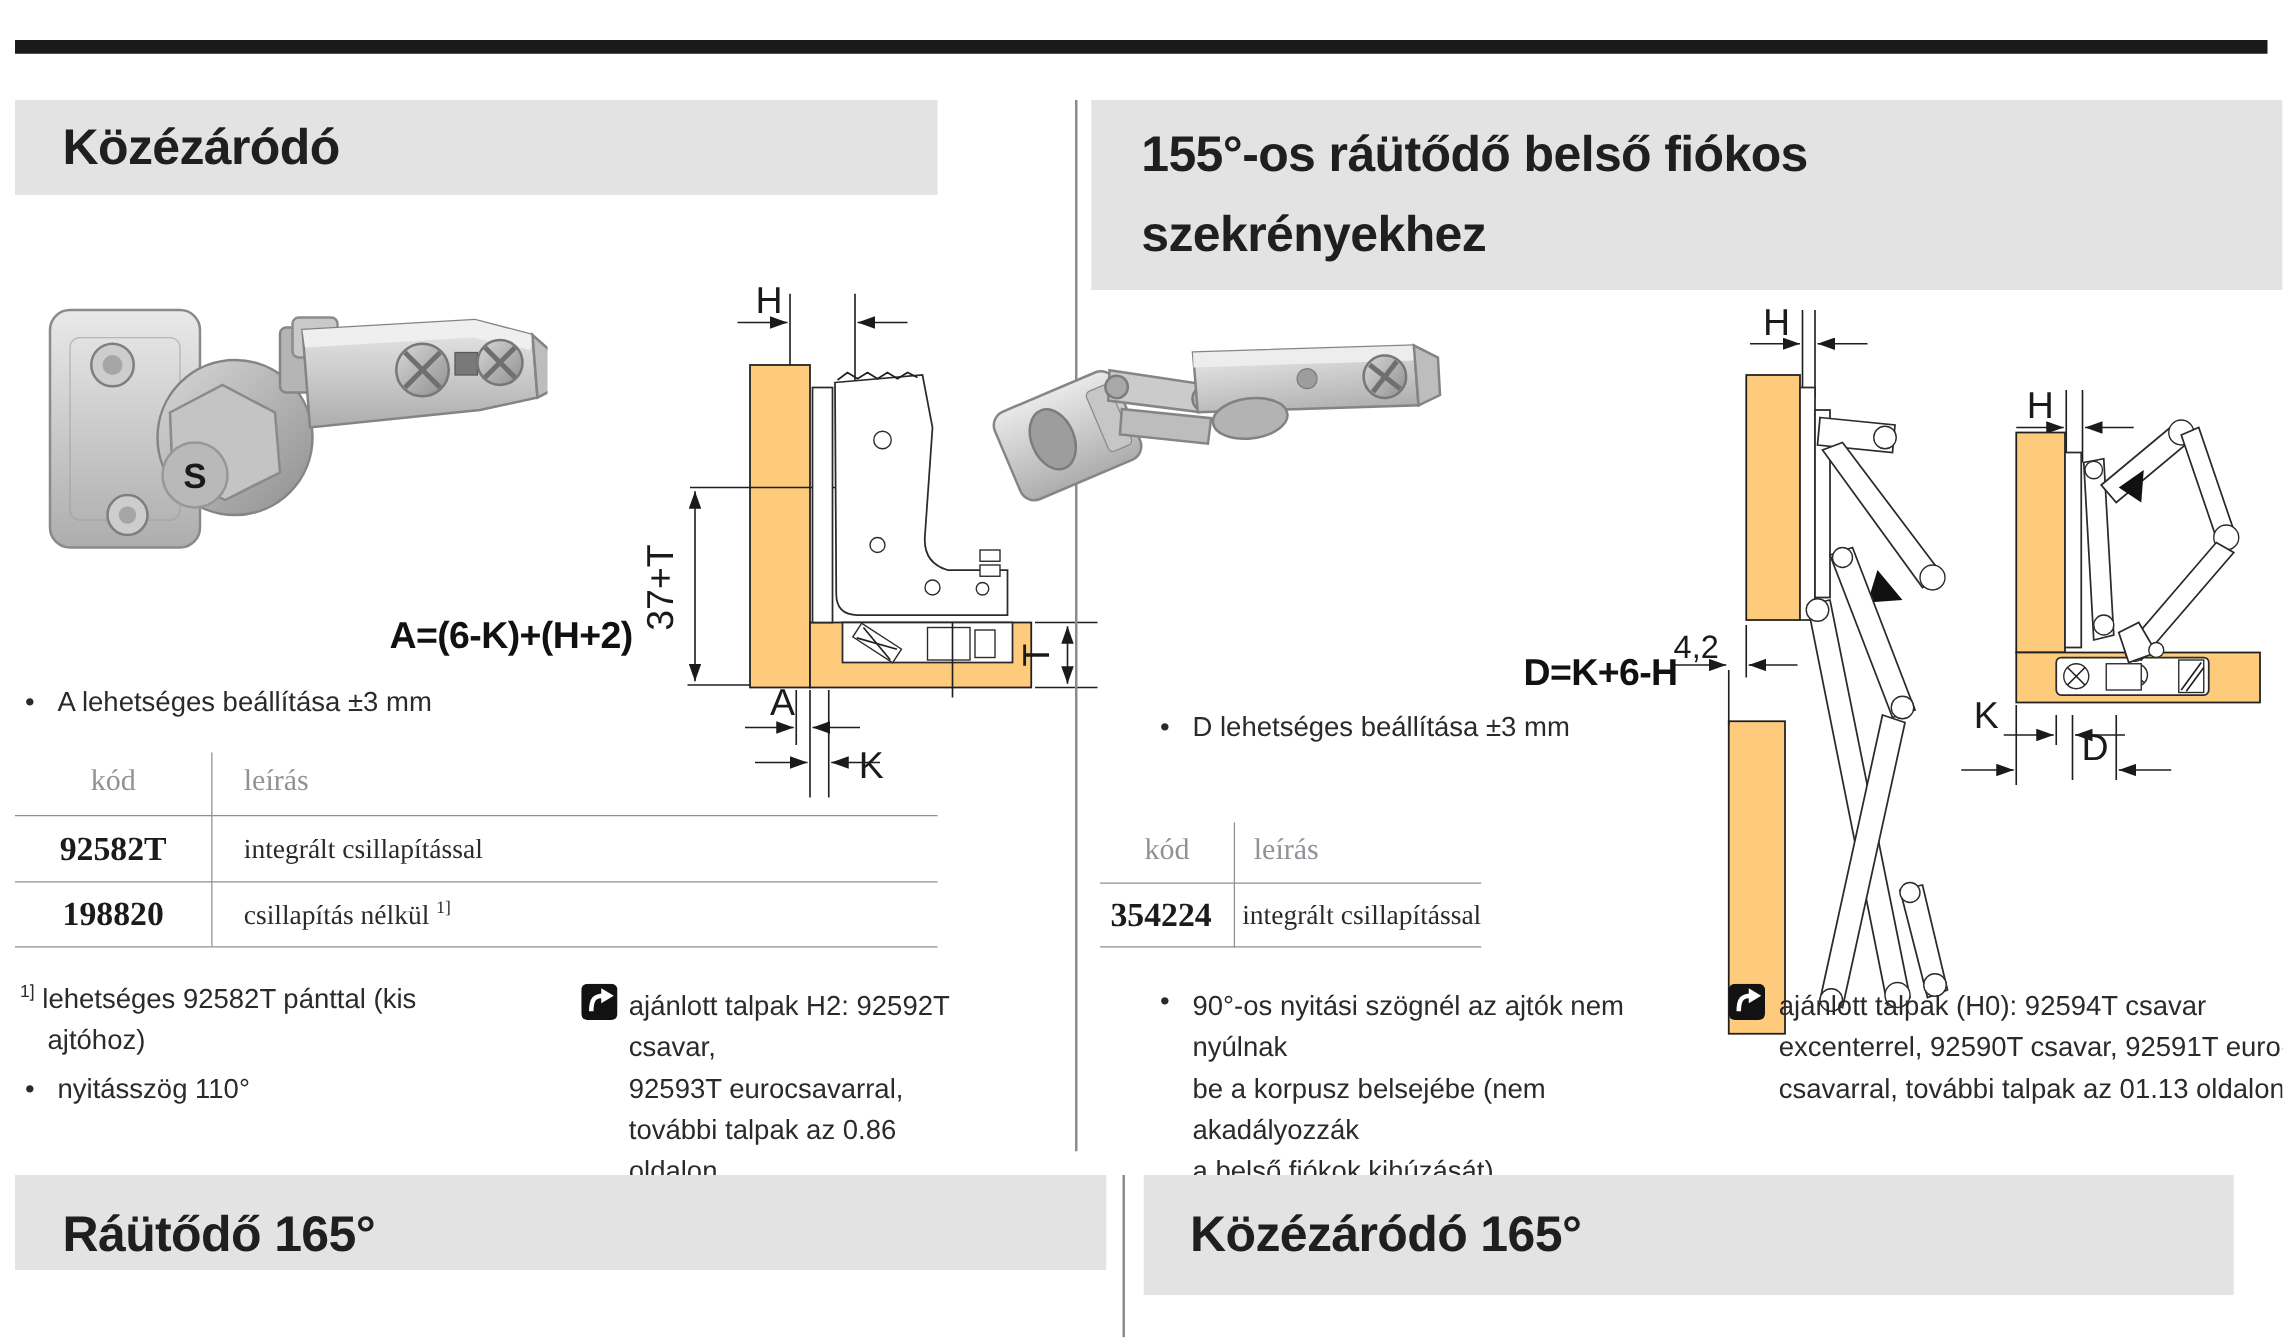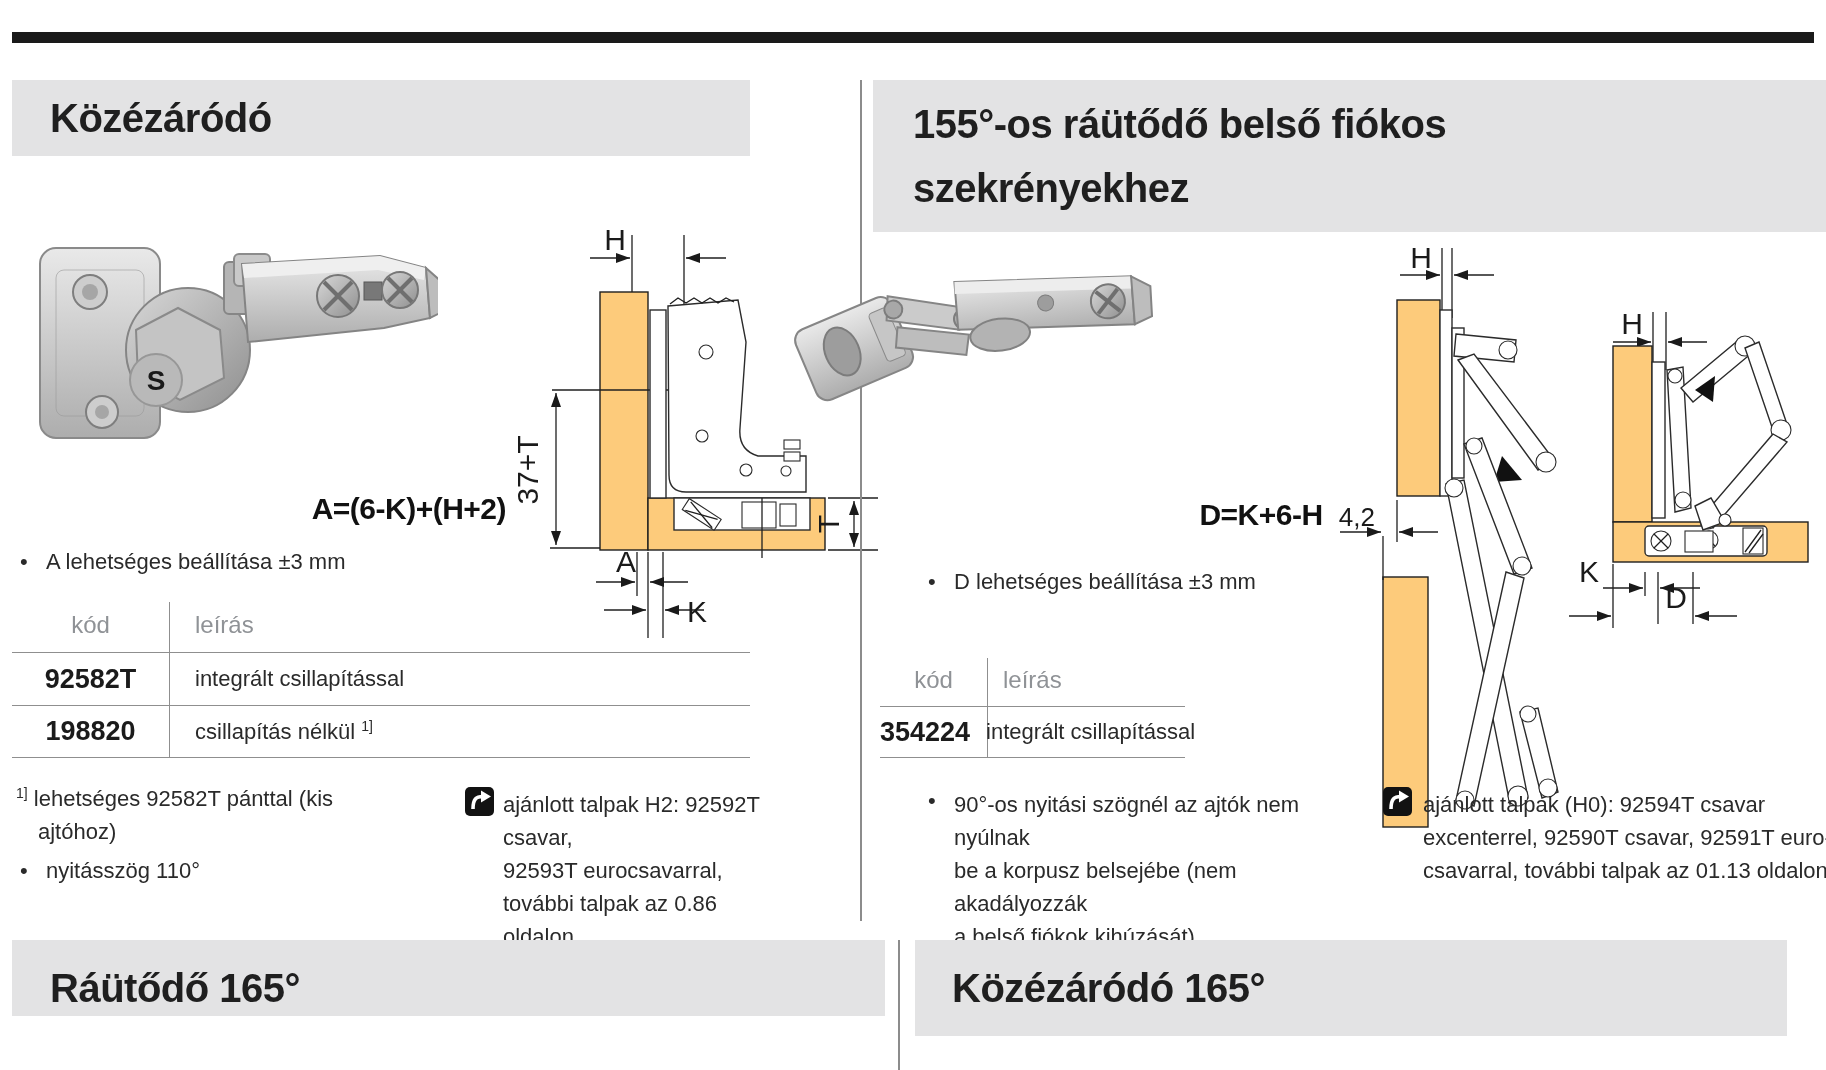--- a/index.html
+++ b/index.html
@@ -7,21 +7,21 @@
         font-family:"Liberation Sans","DejaVu Sans",sans-serif;color:#262626;border-radius:23px;}
   .abs{position:absolute;}
   .topbar{background:#1a1a1a;}
   .secbox{background:#e3e3e4;}
   .sec-title{font-weight:bold;font-size:40px;color:#1f1f1f;letter-spacing:-0.5px;}
   .divider{background:#8c8c8c;width:2px;}
   .body-txt{font-size:22px;color:#2a2a2a;}
   .formula{font-weight:bold;font-size:30px;color:#111;letter-spacing:-0.5px;}
   .bullet-row{display:flex;align-items:flex-start;}
   .dot{width:26px;flex:0 0 26px;font-size:22px;color:#2a2a2a;}
-  .tbl{position:absolute;}
+  .tbl{position:absolute;font-family:Liberation Serif, serif;}
   .tbl .vline{position:absolute;top:4px;bottom:0;width:1px;background:#8f8f8f;}
   .tbl .row{position:absolute;left:0;right:0;display:flex;align-items:center;border-bottom:1px solid #8f8f8f;}
   .tbl .hdr{border-bottom:1px solid #8f8f8f;}
   .tbl .hdr .cell{color:#8f9296;font-size:24px;font-weight:400;}
   .cell-code{text-align:center;font-weight:bold;font-size:27px;color:#1b1b1b;}
   .cell-desc{font-size:22px;color:#2a2a2a;}
   sup.fn{font-size:14px;vertical-align:super;line-height:0;}
   .ref-lines div{line-height:33px;font-size:22px;color:#2a2a2a;}
   .note-lines div{line-height:33px;font-size:22px;color:#2a2a2a;}
   svg text{font-family:"Liberation Sans","DejaVu Sans",sans-serif;fill:#1a1a1a;}
@@ -301,21 +301,21 @@
     <line x1="113" y1="342" x2="113" y2="394"></line>
     <line x1="148" y1="342" x2="148" y2="394"></line>
     <line x1="58" y1="358" x2="98" y2="358" marker-end="url(#ahR2)"></line>
     <line x1="155" y1="358" x2="115" y2="358" marker-end="url(#ahR2)"></line>
     <text class="dimtxt" x="54" y="352" text-anchor="end" font-size="28">K</text>
     <line x1="24" y1="386" x2="66" y2="386" marker-end="url(#ahR2)"></line>
     <line x1="192" y1="386" x2="150" y2="386" marker-end="url(#ahR2)"></line>
     <text class="dimtxt" x="131" y="378" text-anchor="middle" font-size="28">D</text>
   </svg>
 
-  <div class="abs formula" style="left:1180px;top:498px;width:162px;text-align:center;">D=K+6-H</div>
+  <div class="abs formula" style="left:1180px;top:522px;width:162px;text-align:right;">D=K+6-H</div>
 
   <div class="abs bullet-row" style="left:928px;top:569px;width:430px;">
     <span class="dot">•</span>
     <span class="body-txt">D lehetséges beállítása ±3 mm</span>
   </div>
 
   <div class="tbl" style="left:880px;top:654px;width:305px;height:104px;">
     <div class="vline" style="left:107px;height:100px;"></div>
     <div class="row hdr" style="top:0;height:52px;">
       <div class="cell" style="width:107px;text-align:center;color:#8f9296;font-size:24px;">kód</div>

